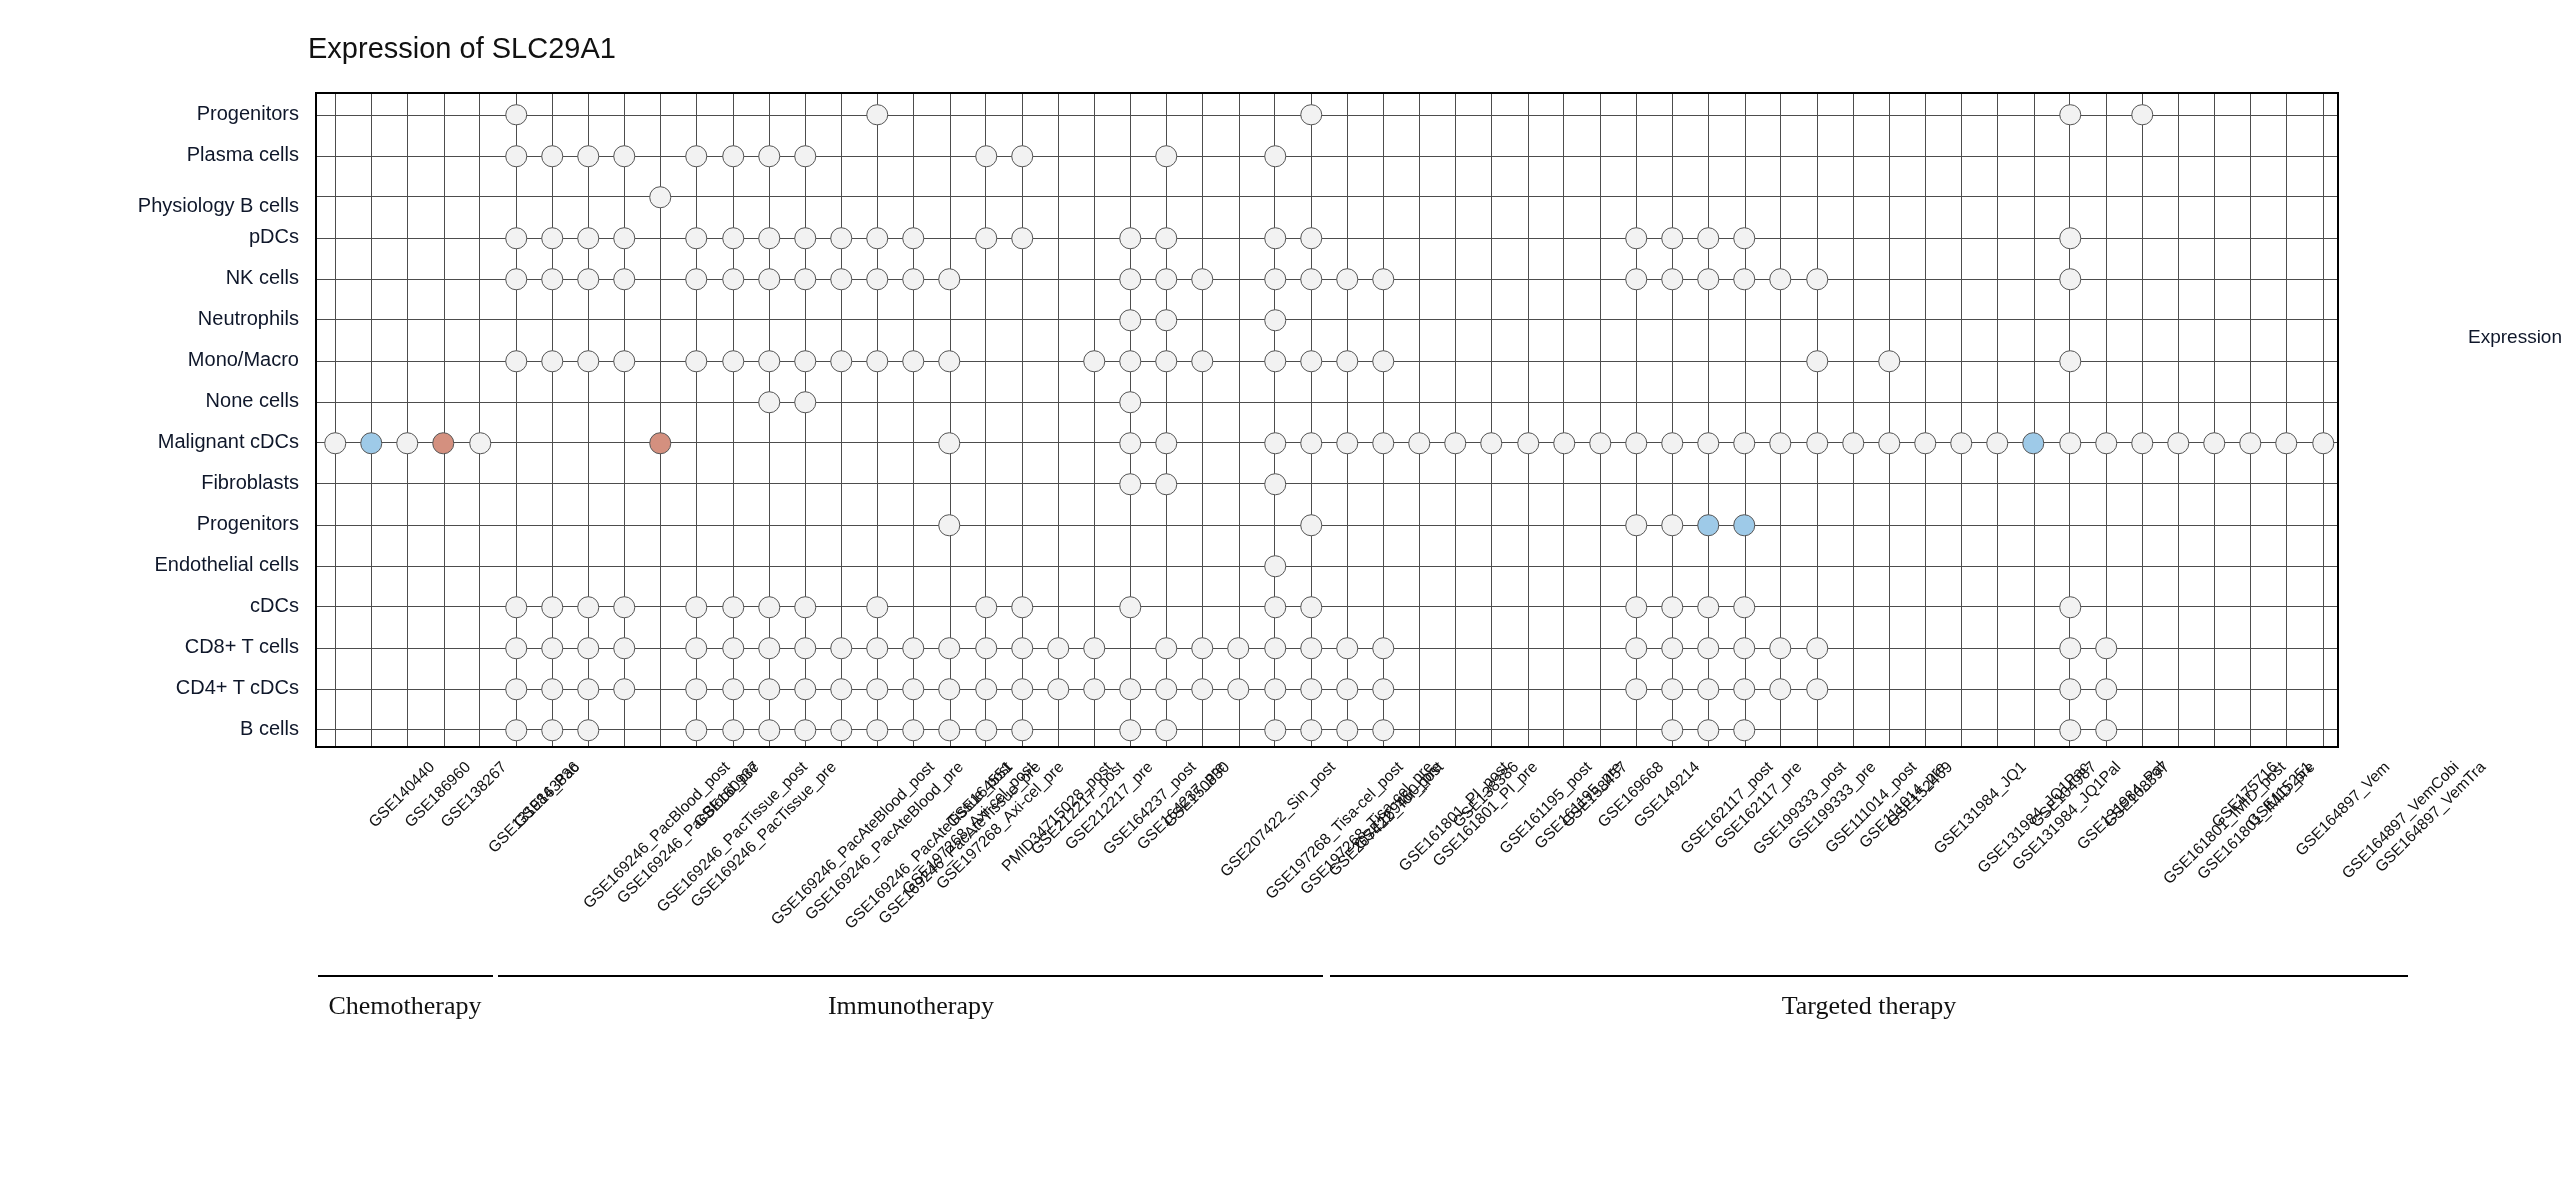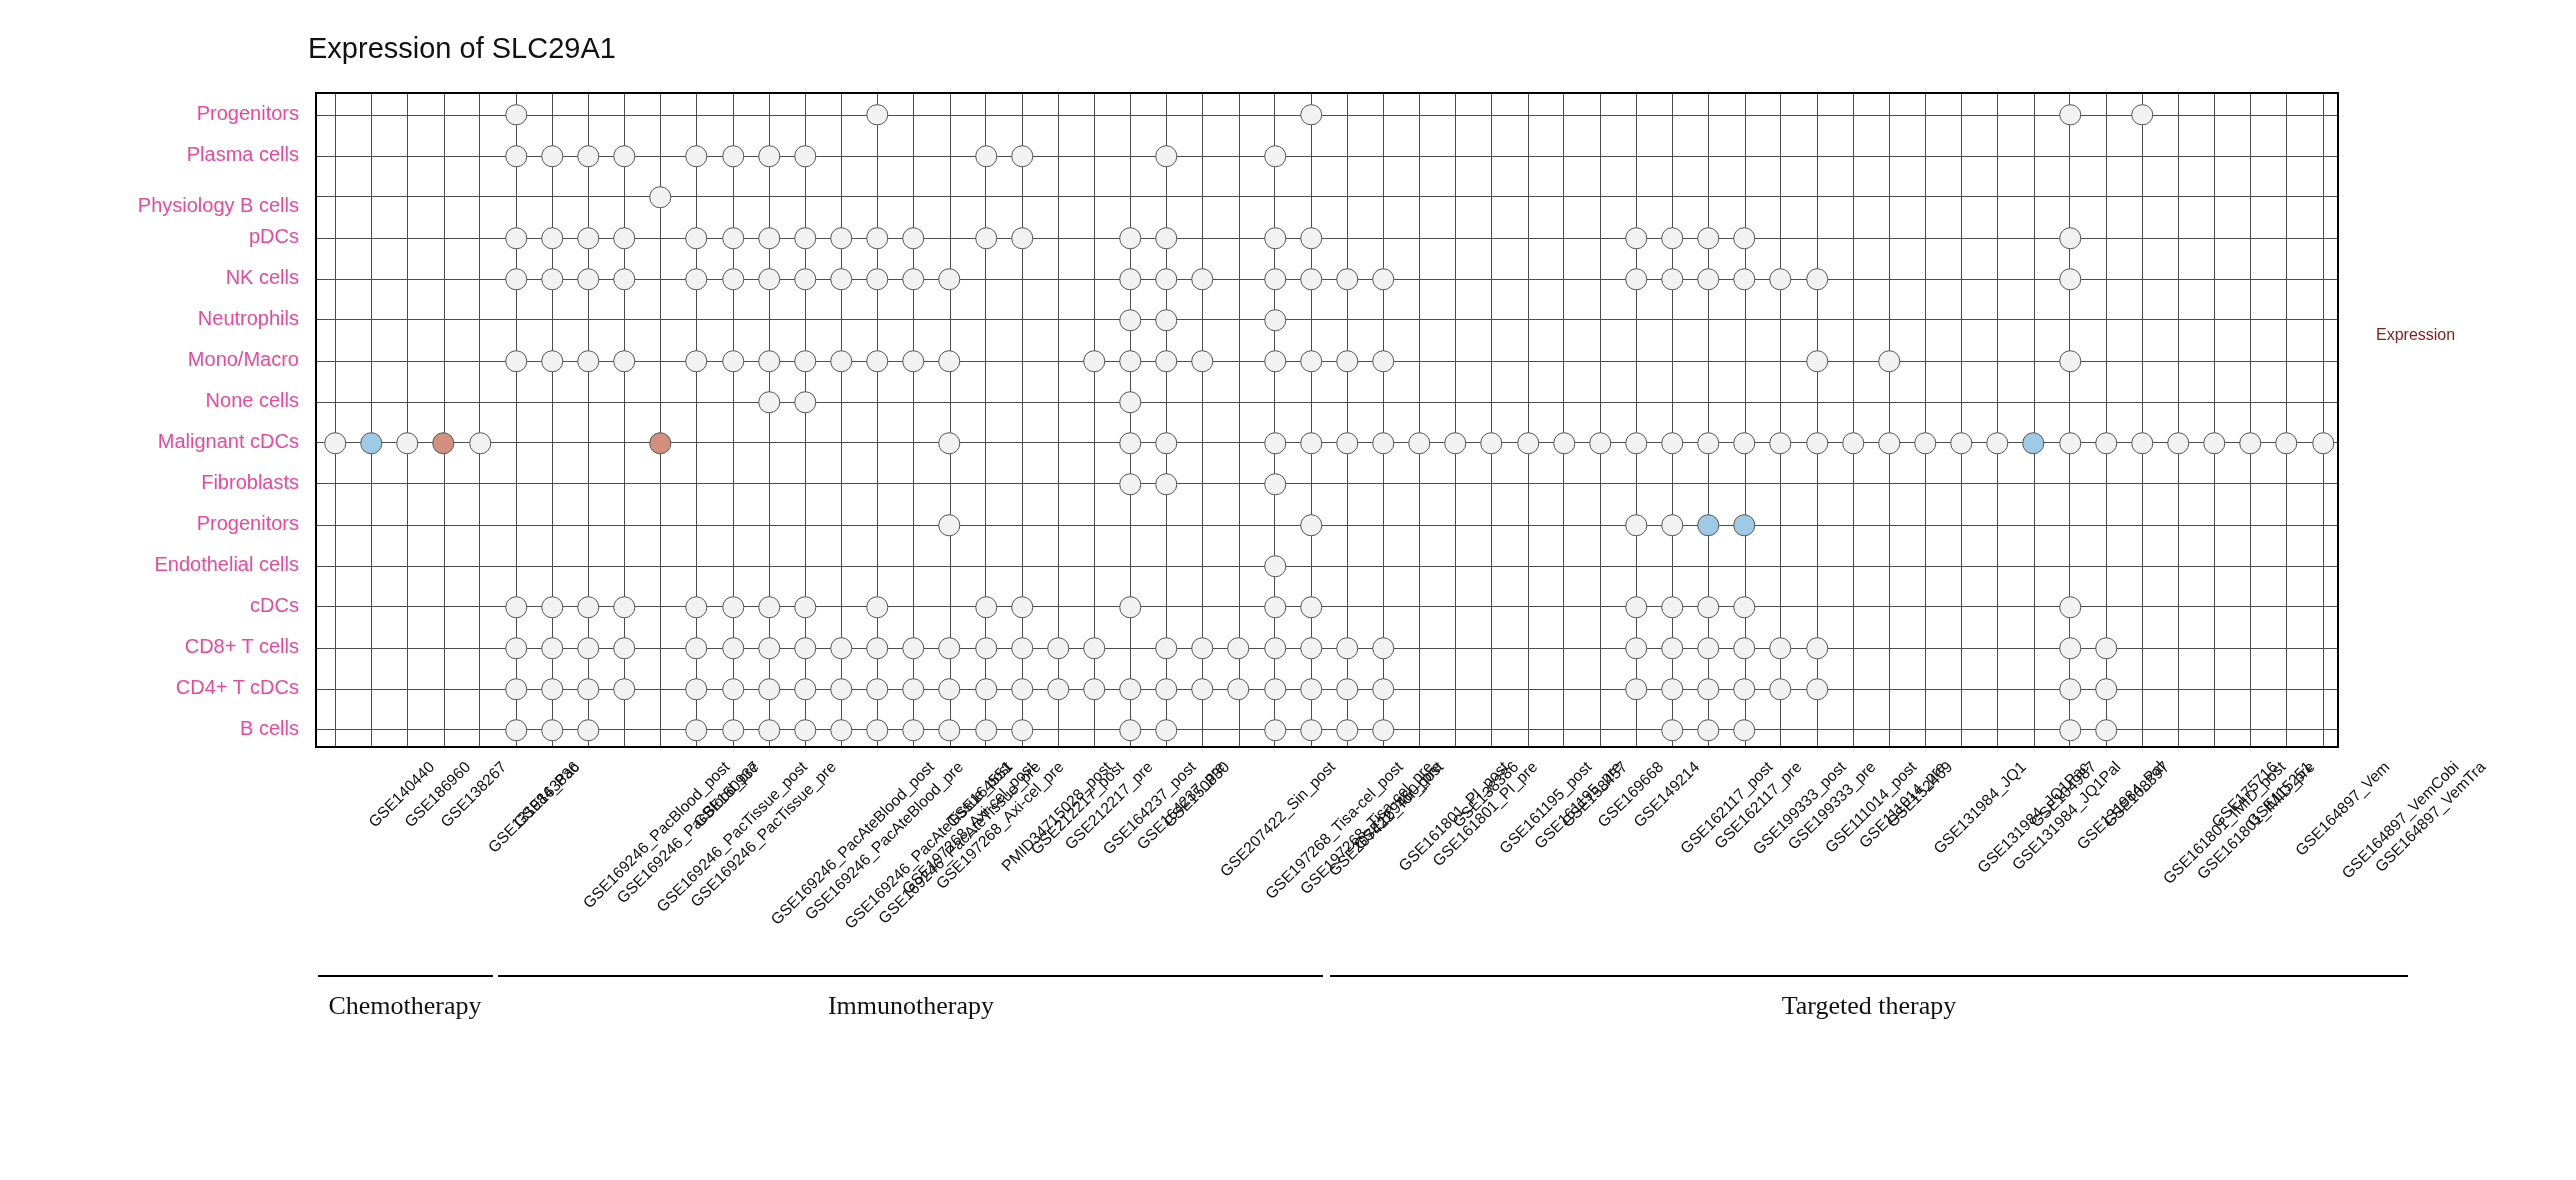--- a/index.html
+++ b/index.html
@@ -57,21 +57,21 @@
     transform: translate(-50%, -50%);
   }
   
   .ylab {
     position: absolute;
     right: 0;
     transform: translateY(-50%);
     font-size: 20px;
     white-space: nowrap;
     text-align: right;
-    color: #ec4899;
+    color: #0f172a;
   }
   #ylabels {
     position: absolute;
     width: 301px;
   }
   .xlab {
     position: absolute;
     font-size: 15.7px;
     white-space: nowrap;
     color: #111;
@@ -80,24 +80,25 @@
     text-align: right;
   }
   
   #legend {
     position: absolute;
     left: 2376px;
     top: 326px;
     width: 186px;
   }
   #legend-title {
-    font-size: 16px;
-    color: #7f1d1d;
+    font-size: 19px;
+    color: #0f172a;
     margin-bottom: 18.6px;
     white-space: nowrap;
+    text-align: right;
   }
   .legend-row {
     display: flex;
     align-items: center;
     height: 52px;
   }
   .legend-key {
     width: 24px;
     height: 24px;
     border-radius: 50%;

